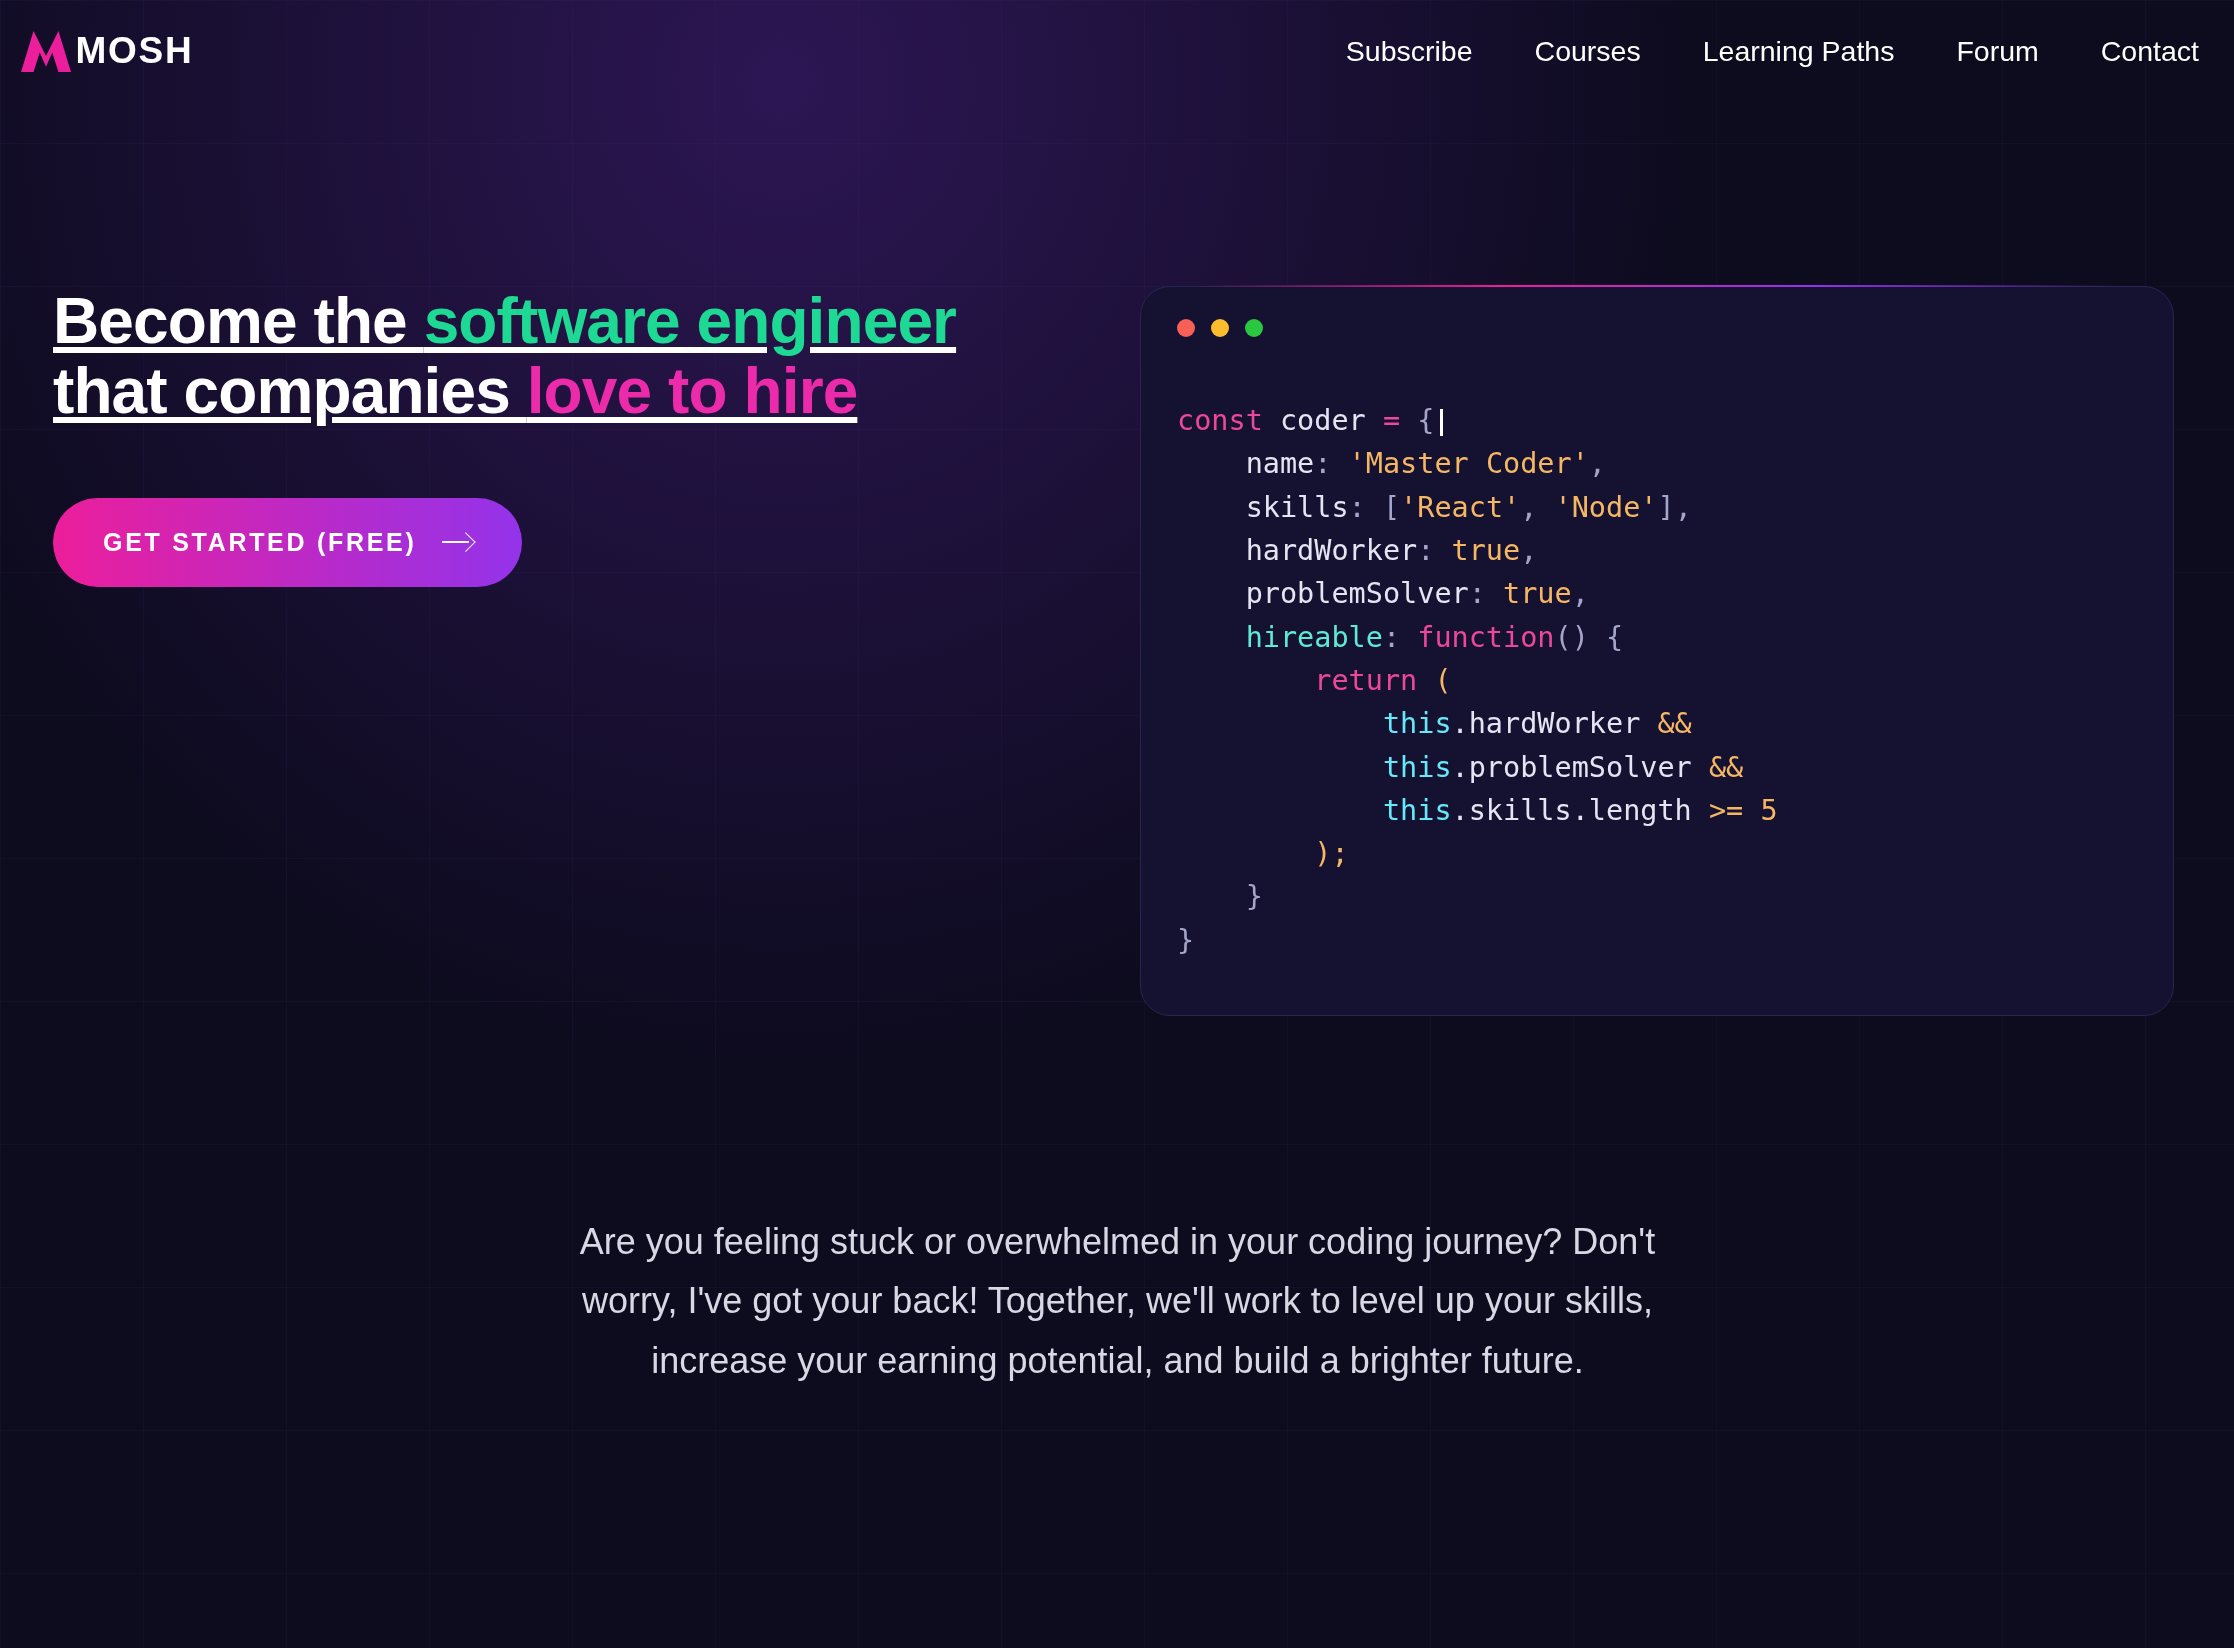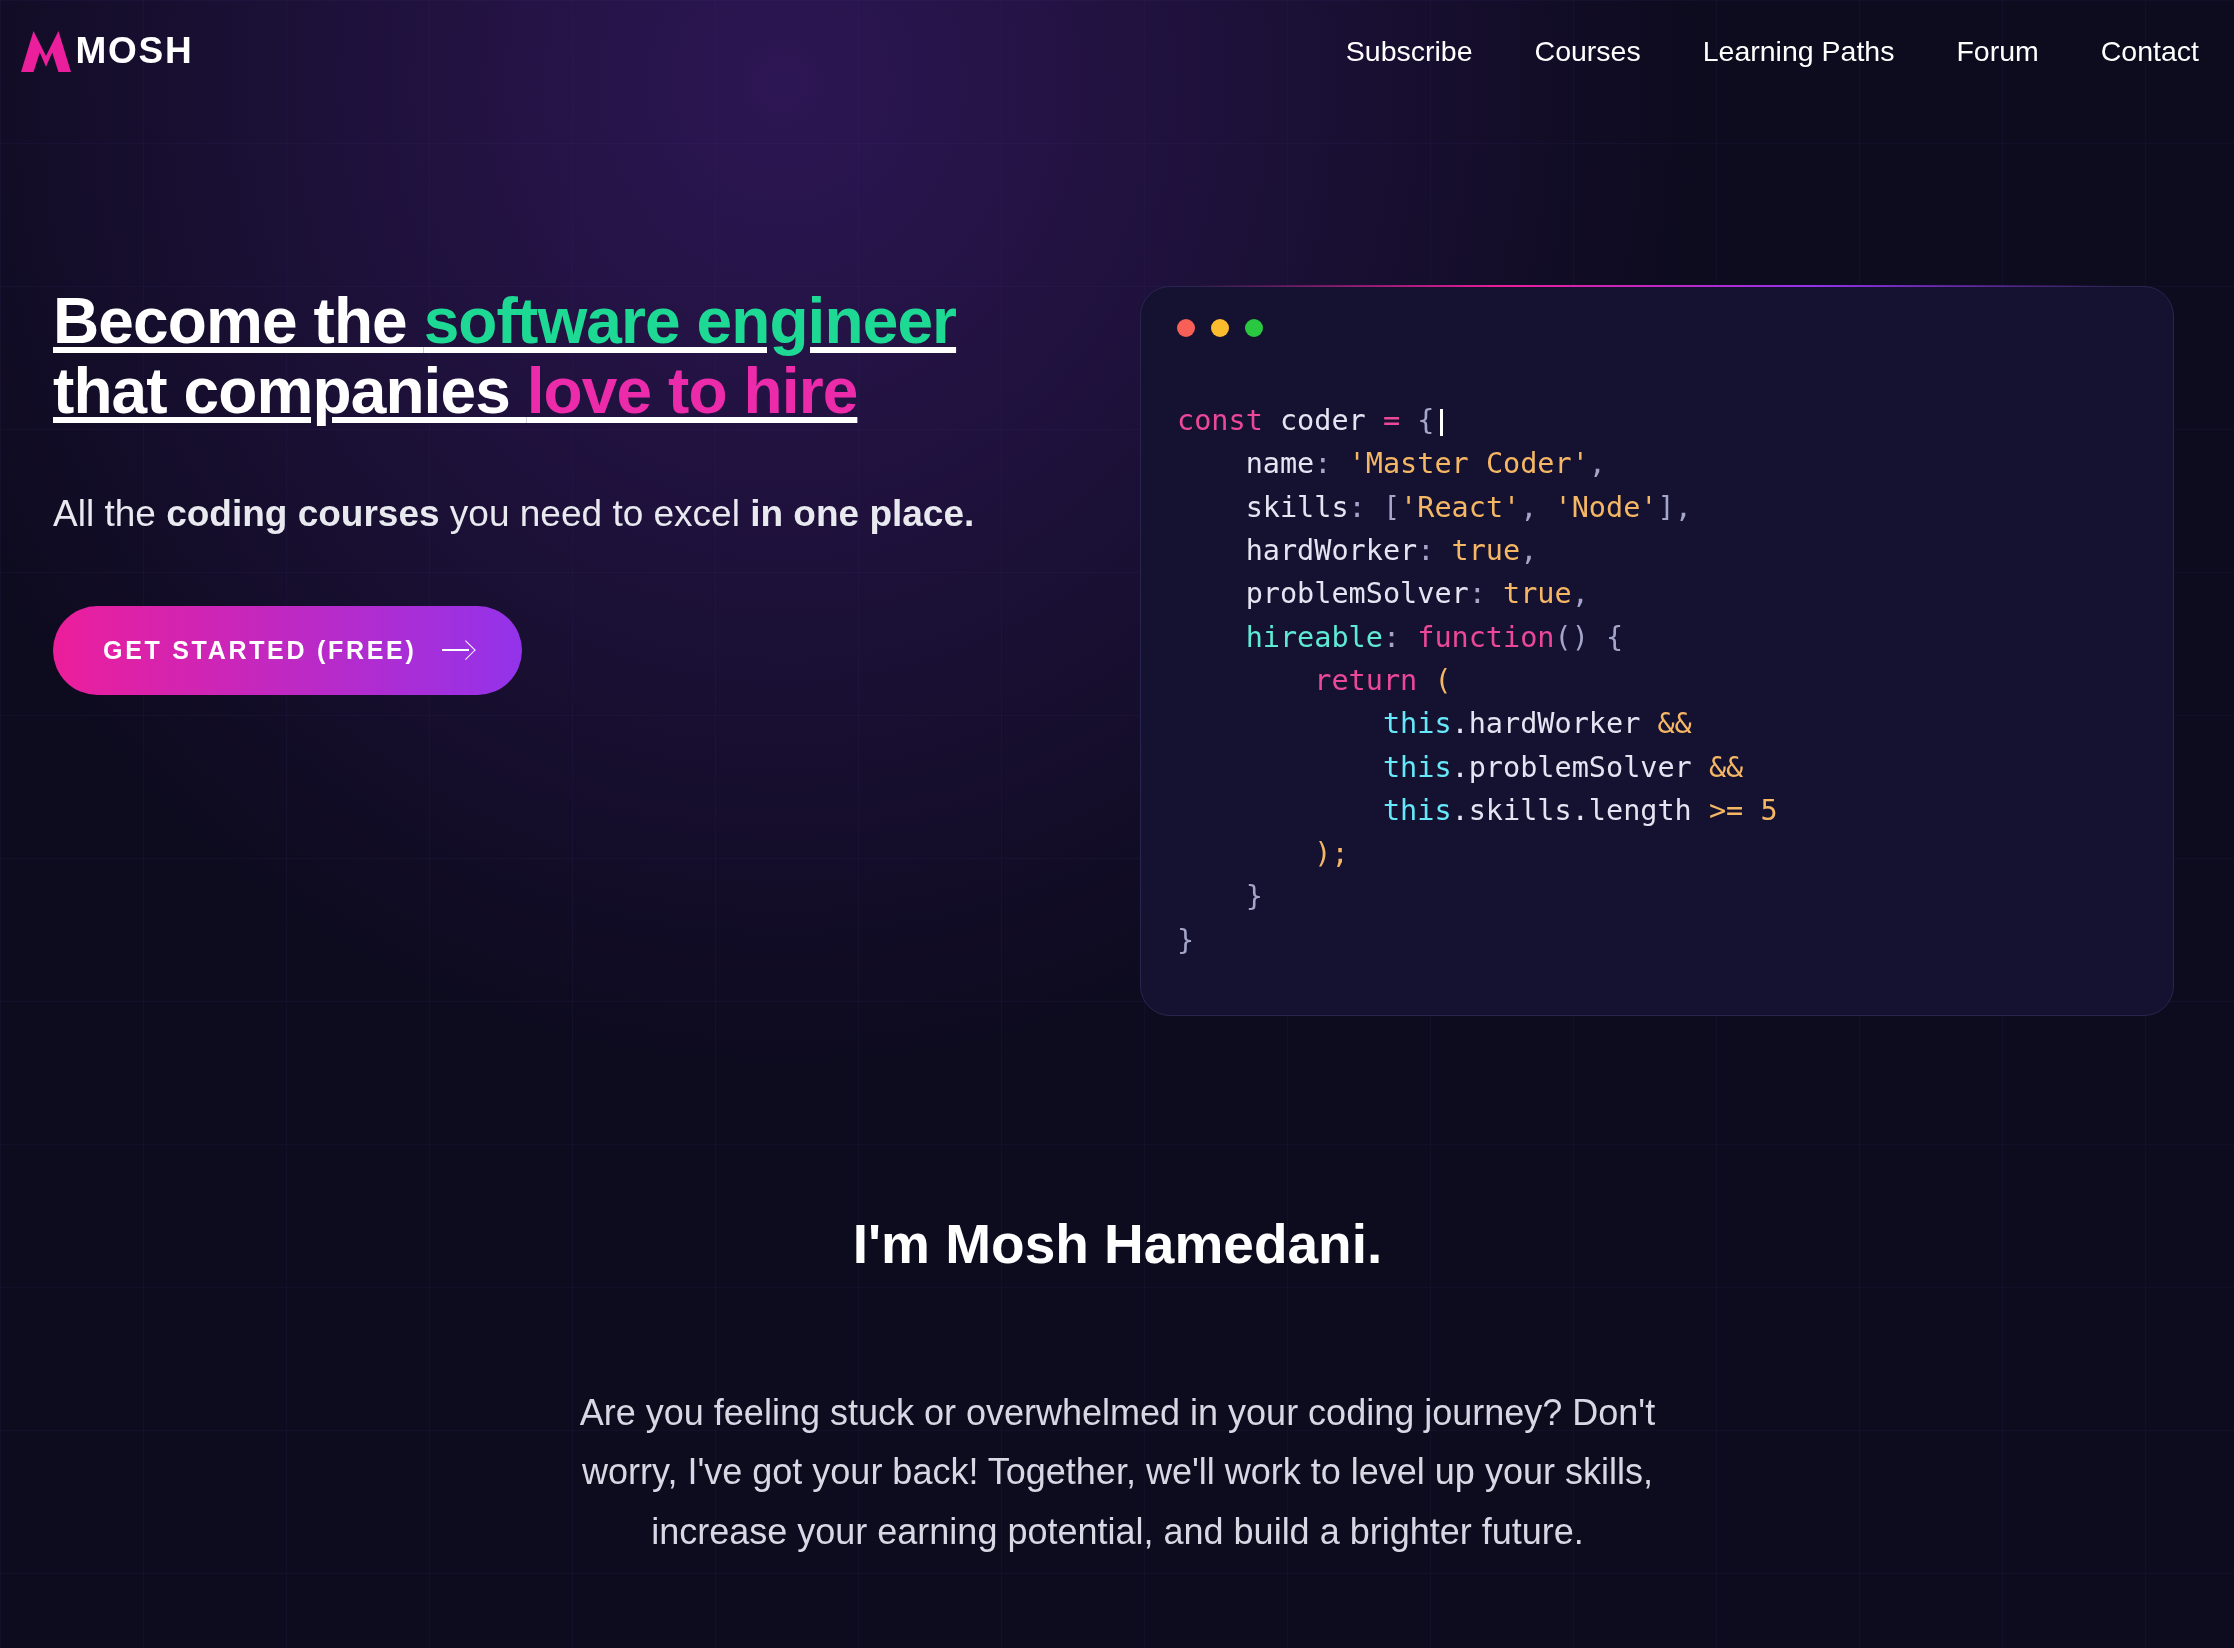--- a/index.html
+++ b/index.html
@@ -233,21 +233,20 @@
       <span class="nav-link">Courses</span>
       <span class="nav-link">Learning Paths</span>
       <span class="nav-link">Forum</span>
       <span class="nav-link">Contact</span>
     </div>
   </div>
 
   <div class="hero">
     <div class="hero-left">
       <h1 class="headline"><span>Become the </span><span class="hl-green">software engineer</span><span> that companies </span><span class="hl-pink">love to hire</span></h1>
-      <p class="subhead"><span>All the </span><b>coding courses</b><span> you need to excel </span><b>in one place.</b></p>
       <button class="cta-btn">
         <span>GET STARTED (FREE)</span>
         <span class="arrow-icon"></span>
       </button>
     </div>
     <div class="hero-right">
       <div class="editor">
         <div class="traffic">
           <div class="dot red"></div>
           <div class="dot yellow"></div>
@@ -264,18 +263,17 @@
 <span>            </span><span class="tok-this">this</span><span class="tok-prop">.problemSolver </span><span class="tok-op">&amp;&amp;</span>
 <span>            </span><span class="tok-this">this</span><span class="tok-prop">.skills.length </span><span class="tok-op">&gt;=</span><span class="tok-num"> 5</span>
 <span class="tok-paren">        );</span>
 <span class="tok-punct">    }</span>
 <span class="tok-punct">}</span></div>
       </div>
     </div>
   </div>
 
   <div class="intro">
-    <h2 class="intro-title">I'm Mosh Hamedani.</h2>
     <p class="intro-body">Are you feeling stuck or overwhelmed in your coding journey? Don't worry, I've got your back! Together, we'll work to level up your skills, increase your earning potential, and build a brighter future.</p>
   </div>
 
 </div>
 
 
 </body></html>

